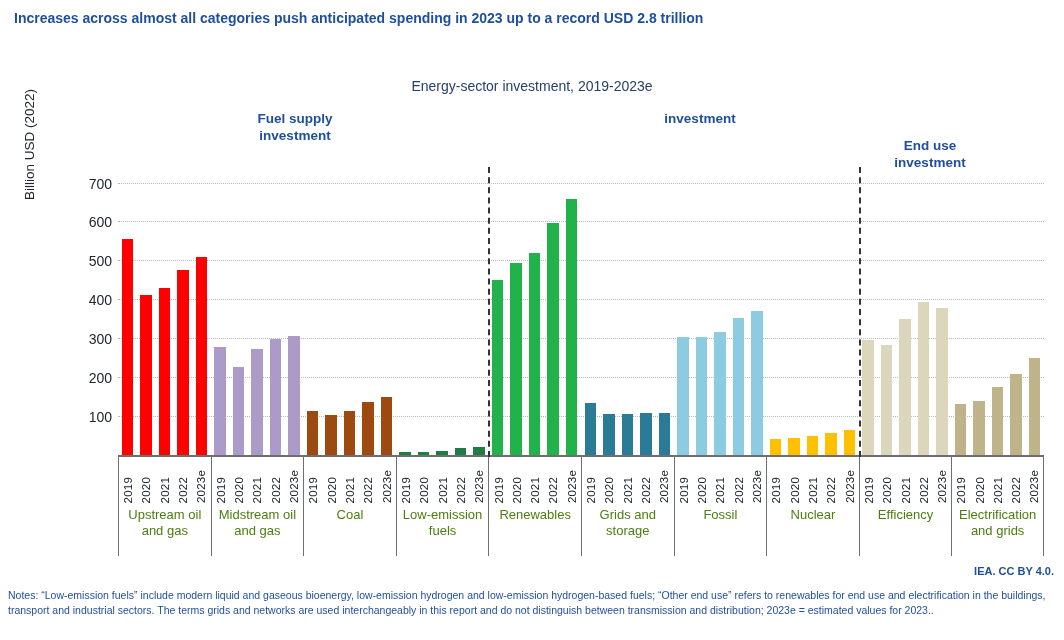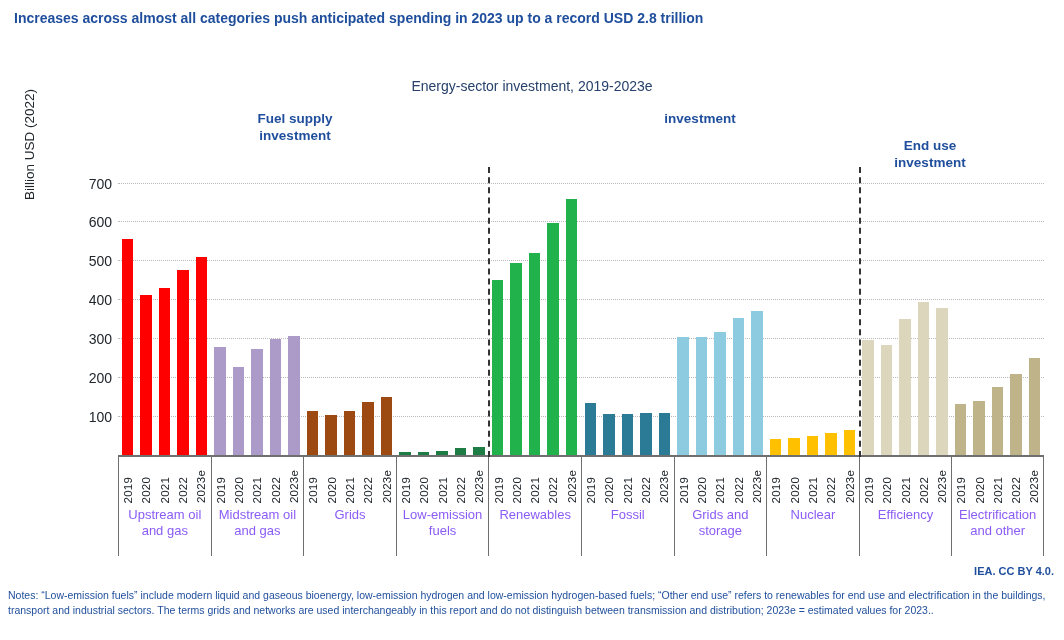--- a/index.html
+++ b/index.html
@@ -41,21 +41,21 @@
   #xlab{position:absolute;left:118px;top:457px;width:926px;height:99px;
         display:flex;}
   .cat{position:relative;display:flex;flex-direction:column;
        border-left:1.4px solid #6f6f6f;box-sizing:border-box;}
   .cat:last-child{border-right:1.4px solid #6f6f6f;}
   .yearrow{display:flex;height:46px;}
   .yr{flex:1;display:flex;align-items:flex-end;justify-content:center;}
   .yr span{writing-mode:vertical-rl;transform:rotate(180deg);
            font-size:11.5px;color:#20262c;letter-spacing:.2px;}
   .catname{flex:1;display:flex;align-items:flex-start;justify-content:center;
-           padding-top:4px;text-align:center;font-size:13px;color:#8b5cf6;
+           padding-top:4px;text-align:center;font-size:13px;color:#4d7c0f;
            line-height:15.5px;}
   #iea{position:absolute;right:10px;top:565px;font-size:11px;color:#1F4E9C;font-weight:bold;}
   #notes{position:absolute;left:8px;top:588px;width:1045px;font-size:10.5px;
          line-height:15px;color:#1F4E9C;}
 </style>
 </head>
 <body>
 
 <div class="title">Increases across almost all categories push anticipated spending in 2023 up to a record USD 2.8 trillion</div>
 <div class="subtitle">Energy-sector investment, 2019-2023e</div>
@@ -199,21 +199,21 @@
         <div class="yr">
           <span>2021</span>
         </div>
         <div class="yr">
           <span>2022</span>
         </div>
         <div class="yr">
           <span>2023e</span>
         </div>
       </div>
-      <div class="catname">Grids</div>
+      <div class="catname">Coal</div>
     </div>
     <div class="cat" style="width: 92.6px;">
       <div class="yearrow">
         <div class="yr">
           <span>2019</span>
         </div>
         <div class="yr">
           <span>2020</span>
         </div>
         <div class="yr">
@@ -259,60 +259,60 @@
         <div class="yr">
           <span>2021</span>
         </div>
         <div class="yr">
           <span>2022</span>
         </div>
         <div class="yr">
           <span>2023e</span>
         </div>
       </div>
+      <div class="catname">Grids and storage</div>
+    </div>
+    <div class="cat" style="width: 92.6px;">
+      <div class="yearrow">
+        <div class="yr">
+          <span>2019</span>
+        </div>
+        <div class="yr">
+          <span>2020</span>
+        </div>
+        <div class="yr">
+          <span>2021</span>
+        </div>
+        <div class="yr">
+          <span>2022</span>
+        </div>
+        <div class="yr">
+          <span>2023e</span>
+        </div>
+      </div>
       <div class="catname">Fossil</div>
     </div>
     <div class="cat" style="width: 92.6px;">
       <div class="yearrow">
         <div class="yr">
           <span>2019</span>
         </div>
         <div class="yr">
           <span>2020</span>
         </div>
         <div class="yr">
           <span>2021</span>
         </div>
         <div class="yr">
           <span>2022</span>
         </div>
         <div class="yr">
           <span>2023e</span>
         </div>
       </div>
-      <div class="catname">Grids and storage</div>
-    </div>
-    <div class="cat" style="width: 92.6px;">
-      <div class="yearrow">
-        <div class="yr">
-          <span>2019</span>
-        </div>
-        <div class="yr">
-          <span>2020</span>
-        </div>
-        <div class="yr">
-          <span>2021</span>
-        </div>
-        <div class="yr">
-          <span>2022</span>
-        </div>
-        <div class="yr">
-          <span>2023e</span>
-        </div>
-      </div>
       <div class="catname">Nuclear</div>
     </div>
     <div class="cat" style="width: 92.6px;">
       <div class="yearrow">
         <div class="yr">
           <span>2019</span>
         </div>
         <div class="yr">
           <span>2020</span>
         </div>
@@ -339,21 +339,21 @@
         <div class="yr">
           <span>2021</span>
         </div>
         <div class="yr">
           <span>2022</span>
         </div>
         <div class="yr">
           <span>2023e</span>
         </div>
       </div>
-      <div class="catname">Electrification and other</div>
+      <div class="catname">Electrification and grids</div>
     </div>
   </div>
 
 <div id="iea">IEA. CC BY 4.0.</div>
 <div id="notes">Notes: “Low-emission fuels” include modern liquid and gaseous bioenergy, low-emission hydrogen and low-emission hydrogen-based fuels; “Other end use” refers to renewables for end use and electrification in the buildings, transport and industrial sectors. The terms grids and networks are used interchangeably in this report and do not distinguish between transmission and distribution; 2023e = estimated values for 2023..</div>
 
 <div class="vdash" style="left: 488.4px;"></div>
 <div class="vdash" style="left: 858.8px;"></div>
 
 </body></html>

